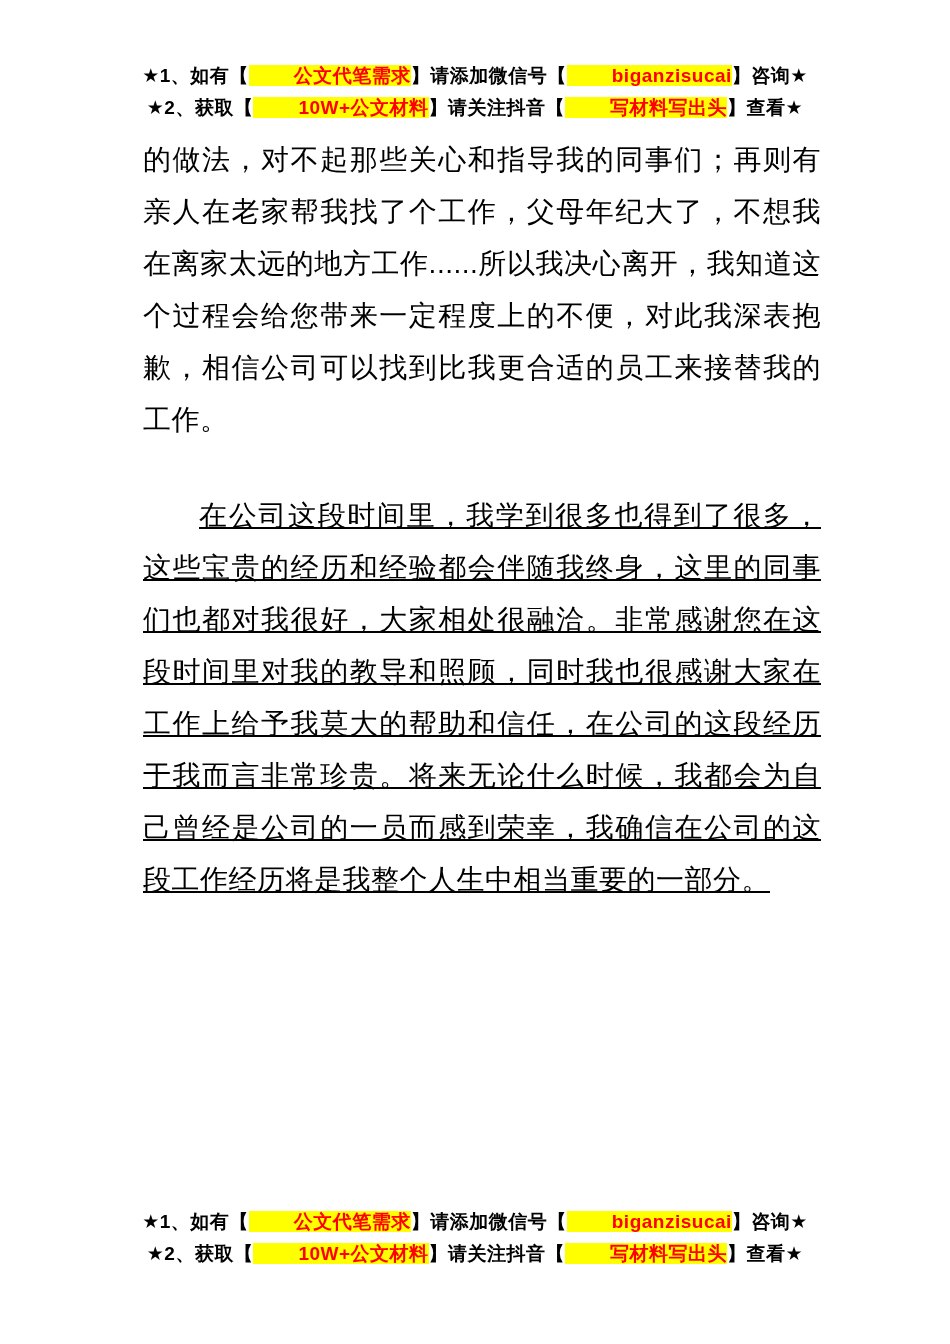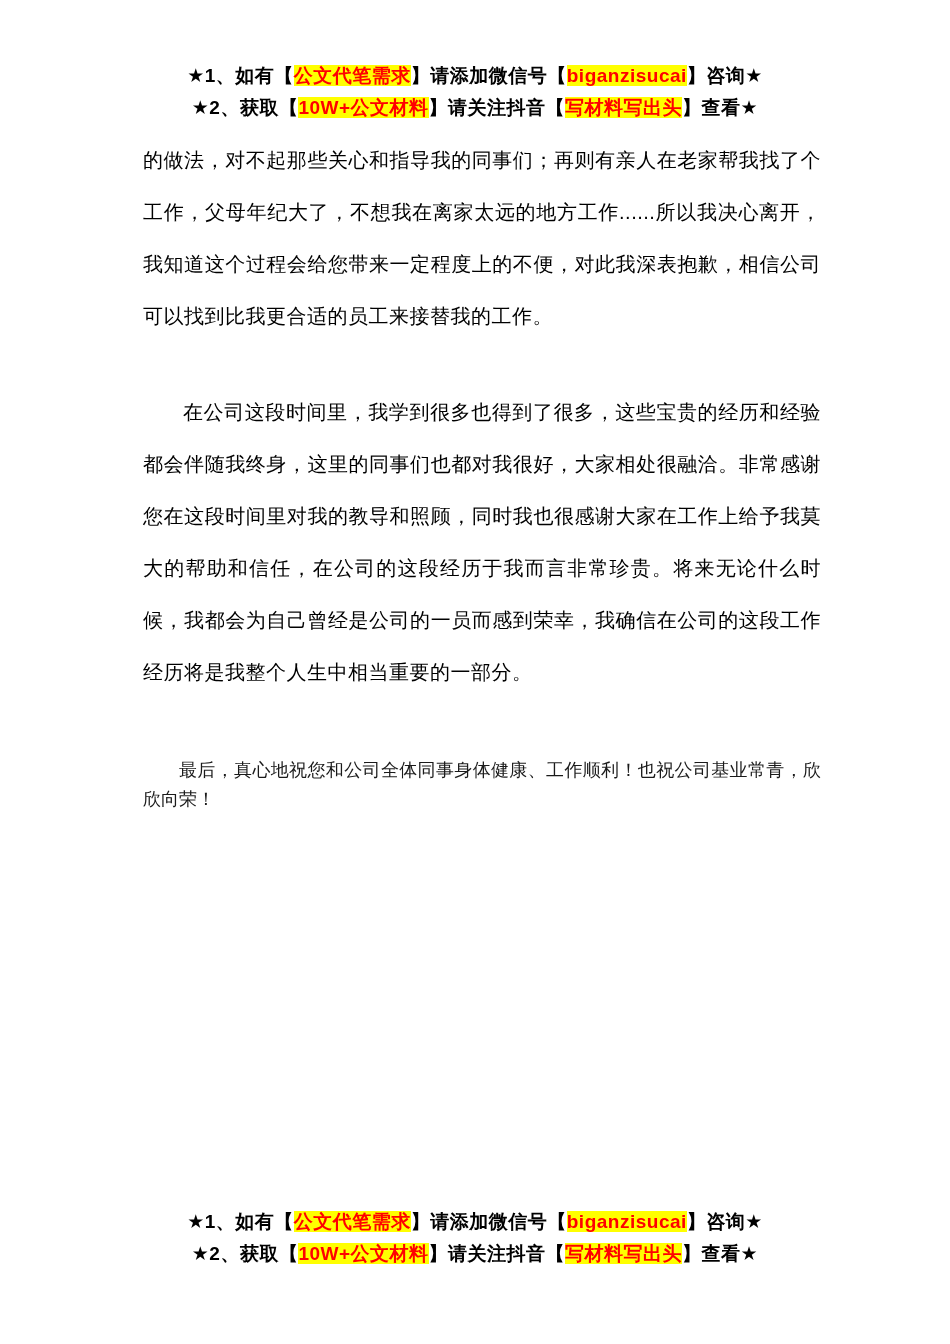--- a/index.html
+++ b/index.html
@@ -29,37 +29,38 @@
   .promo-top { padding-top: 60px; }
   .promo-bottom {
     position: absolute;
     top: 1206px;
     left: 0;
     right: 0;
   }
   .promo .hl {
     background: #ffff00;
     color: #ff0000;
+    padding-left: 45px;
   }
   .promo .ul {
   }
   
   .content {
     width: 678px;
     margin: 10px 129px 0 143px;
   }
   .body-para {
-    font-size: 20px;
+    font-size: 28px;
     line-height: 52px;
     letter-spacing: 0.5px;
     text-align: justify;
     margin: 0 0 44px 0;
     color: #000000;
   }
-  .indent { text-indent: 2em; }
+  .indent { text-indent: 2em; text-decoration: underline; }
   .closing {
     font-family: "Liberation Serif", "DejaVu Serif", serif;
     font-size: 18px;
     line-height: 29px;
     text-align: justify;
     color: #1a1a1a;
     margin: 58px 0 0 0;
   }
 </style>
 </head>
@@ -72,21 +73,20 @@
       <span>★1、如有【</span><span class="hl">公文代笔需求</span><span>】请</span><span class="ul">添加</span><span>微信号【</span><span class="hl ul">biganzisucai</span><span>】咨询★</span>
     </div>
     <div>
       <span>★2、获取【</span><span class="hl">10W+公文材料</span><span>】请</span><span class="ul">关注</span><span>抖音【</span><span class="hl ul">写材料写出头</span><span>】查看★</span>
     </div>
   </div>
 
   <div class="content">
     <p class="body-para">的做法，对不起那些关心和指导我的同事们；再则有亲人在老家帮我找了个工作，父母年纪大了，不想我在离家太远的地方工作......所以我决心离开，我知道这个过程会给您带来一定程度上的不便，对此我深表抱歉，相信公司可以找到比我更合适的员工来接替我的工作。</p>
     <p class="body-para indent">在公司这段时间里，我学到很多也得到了很多，这些宝贵的经历和经验都会伴随我终身，这里的同事们也都对我很好，大家相处很融洽。非常感谢您在这段时间里对我的教导和照顾，同时我也很感谢大家在工作上给予我莫大的帮助和信任，在公司的这段经历于我而言非常珍贵。将来无论什么时候，我都会为自己曾经是公司的一员而感到荣幸，我确信在公司的这段工作经历将是我整个人生中相当重要的一部分。</p>
-    <p class="closing indent">最后，真心地祝您和公司全体同事身体健康、工作顺利！也祝公司基业常青，欣欣向荣！</p>
   </div>
 
   <div class="promo promo-bottom">
     <div>
       <span>★1、如有【</span><span class="hl">公文代笔需求</span><span>】请</span><span class="ul">添加</span><span>微信号【</span><span class="hl ul">biganzisucai</span><span>】咨询★</span>
     </div>
     <div>
       <span>★2、获取【</span><span class="hl">10W+公文材料</span><span>】请</span><span class="ul">关注</span><span>抖音【</span><span class="hl ul">写材料写出头</span><span>】查看★</span>
     </div>
   </div>

